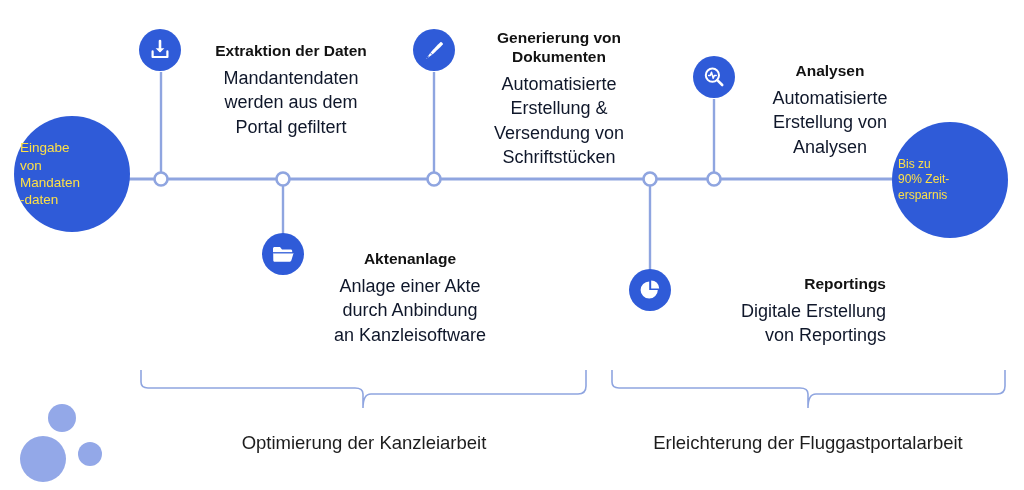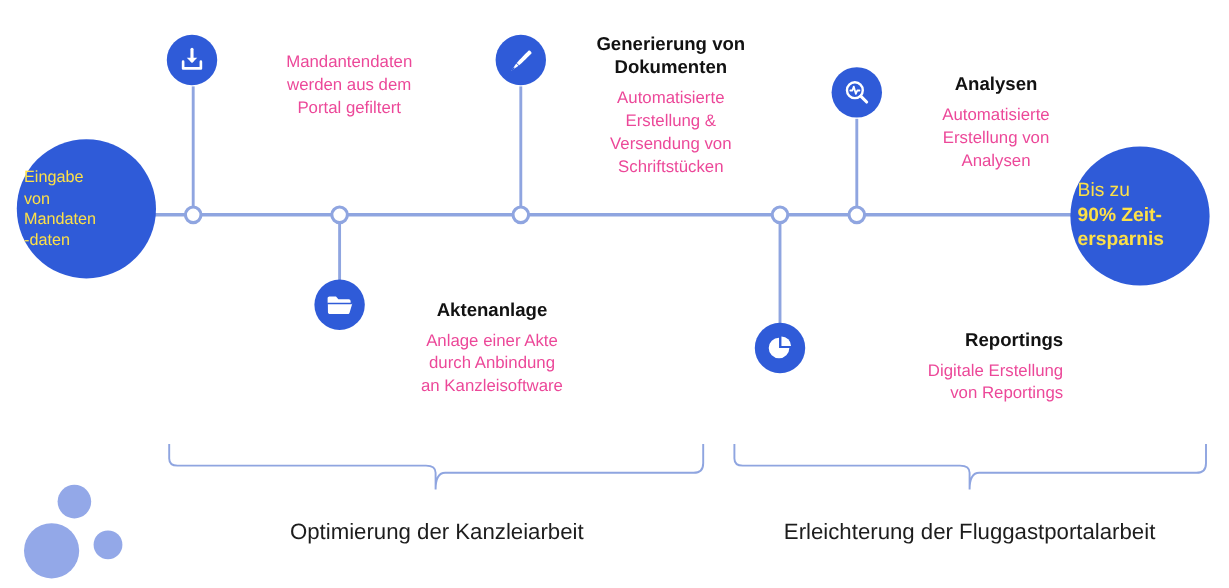--- a/index.html
+++ b/index.html
@@ -49,23 +49,23 @@
   .end-circle .ln { display: block; }
 
   #circle-start {
     left: 14px; top: 116px;
     width: 116px; height: 116px;
     font-size: 13.5px;
   }
   #circle-end {
     left: 892px; top: 122px;
     width: 116px; height: 116px;
-    font-size: 16px;
-  }
-  #circle-end .ln.b { font-weight: bold; }
+    font-size: 12px;
+  }
+  #circle-end .ln.b { font-weight: normal; }
 
   
   .step {
     position: absolute;
   }
   .step-icon {
     position: absolute;
     width: 42px;
     height: 42px;
     border-radius: 50%;
@@ -82,22 +82,22 @@
   }
   .step-title {
     font-weight: bold;
     color: #121212;
     font-size: 15.5px;
     line-height: 1.22;
     white-space: pre-line;
     margin: 0 0 5px 0;
   }
   .step-desc {
-    color: #ec4899;
-    font-size: 14px;
+    color: #0f172a;
+    font-size: 18px;
     line-height: 1.36;
     white-space: pre-line;
     margin: 0;
   }
 
   
   #step-extraktion .step-icon { left: 139px; top: 29px; }
   #step-extraktion .step-text { left: 176px; top: 42px; width: 230px; }
   #step-extraktion .step-title { text-align: center; }
 
@@ -200,20 +200,21 @@
 
   <div class="step" id="step-extraktion">
     <div class="step-icon">
       <svg width="24" height="24" viewBox="0 0 24 24" aria-hidden="true">
         <path d="M12 3 L12 12.6" stroke="#ffffff" stroke-width="2.6" stroke-linecap="round" fill="none"></path>
         <path d="M7.6 10.2 L12 14.6 L16.4 10.2 Z" fill="#ffffff"></path>
         <path d="M4.6 13.4 L4.6 19 L19.4 19 L19.4 13.4" stroke="#ffffff" stroke-width="2.2" fill="none" stroke-linecap="round" stroke-linejoin="round"></path>
       </svg>
     </div>
     <div class="step-text">
+      <p class="step-title">Extraktion der Daten</p>
       <p class="step-desc">Mandantendaten
 werden aus dem
 Portal gefiltert</p>
     </div>
   </div>
 
   <div class="step" id="step-generierung">
     <div class="step-icon">
       <svg width="24" height="24" viewBox="0 0 24 24" aria-hidden="true">
         <path d="M18.4 4.2 C16 6.4 11.4 11.2 8.6 14.4 L10.6 16.4 C13.8 13.6 18.6 9 20.8 6.6 C21.6 5.7 19.3 3.4 18.4 4.2 Z" fill="#ffffff"></path>

